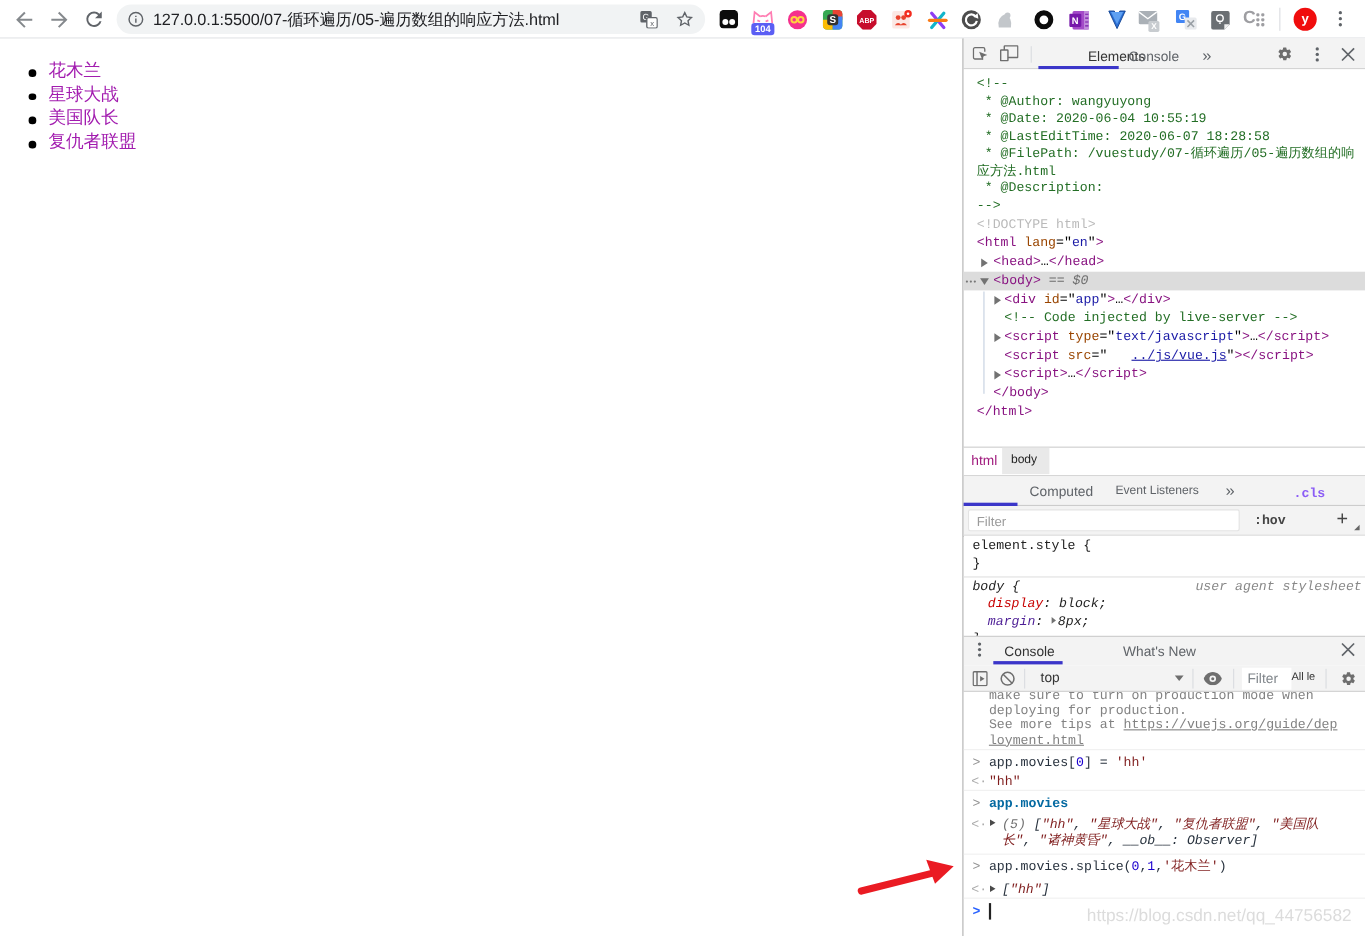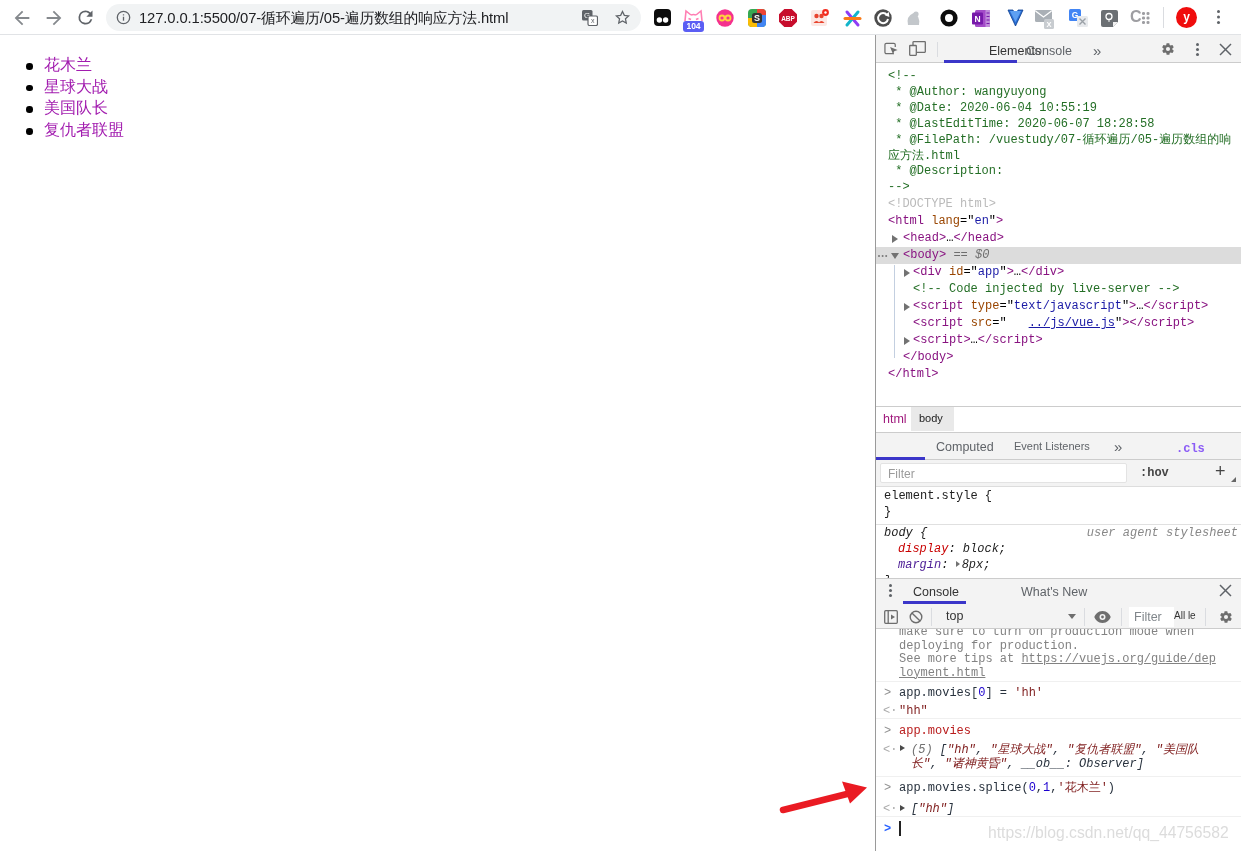--- a/index.html
+++ b/index.html
@@ -300,21 +300,21 @@
   <div class="abs" style="left:112px;top:195px;font-family:'Liberation Sans';font-size:15.7px;color:#dcdcdc;letter-spacing:0px;">https://blog.csdn.net/qq_44756582</div>
 
   <div class="cline" style="left:23px;top:-3px;color:#828282;line-height:13.5px;">make sure to turn on production mode when<br>deploying for production.<br>See more tips at <span style="text-decoration:underline;">https://vuejs.org/guide/dep<br>loyment.html</span></div>
   <div class="abs" style="left:0;top:52px;width:365px;height:1px;background:#f0f0f0;"></div>
   <div class="cline" style="left:8px;top:56.5px;color:#909090;">&gt;</div>
   <div class="cline" style="left:23px;top:56.5px;color:#28323e;">app.movies[<span class="num">0</span>] = <span class="str">'hh'</span></div>
   <div class="cline" style="left:7px;top:75px;color:#aaa;">&lt;·</div>
   <div class="cline" style="left:23px;top:75px;"><span class="str">"hh"</span></div>
   <div class="abs" style="left:0;top:88.5px;width:365px;height:1px;background:#f0f0f0;"></div>
   <div class="cline" style="left:8px;top:95px;color:#909090;">&gt;</div>
-  <div class="cline" style="left:23px;top:95px;color:#b91c1c;">app.movies</div>
+  <div class="cline" style="left:23px;top:95px;color:#0369a1;font-weight:bold;">app.movies</div>
   <div class="cline" style="left:7px;top:114px;color:#aaa;">&lt;·</div>
   <span class="trir" style="position:absolute;left:24px;top:116px;border-left-color:#4a4a4a;border-left-width:5px;border-top-width:3.5px;border-bottom-width:3.5px;"></span>
   <div class="cline it" style="left:35px;top:113.5px;color:#28323e;line-height:14px;"><span style="color:#717171;">(5)</span> [<span class="str">"hh"</span>, <span class="str">"星球大战"</span>, <span class="str">"复仇者联盟"</span>, <span class="str">"美国队</span><br><span class="str">长"</span>, <span class="str">"诸神黄昏"</span>, __ob__: Observer]</div>
   <div class="abs" style="left:0;top:146.5px;width:365px;height:1px;background:#f0f0f0;"></div>
   <div class="cline" style="left:8px;top:152px;color:#909090;">&gt;</div>
   <div class="cline" style="left:23px;top:152px;color:#28323e;">app.movies.splice(<span class="num">0</span>,<span class="num">1</span>,<span class="str">'花木兰'</span>)</div>
   <div class="cline" style="left:7px;top:172.5px;color:#aaa;">&lt;·</div>
   <span class="trir" style="position:absolute;left:24px;top:175.5px;border-left-color:#4a4a4a;border-left-width:5px;border-top-width:3.5px;border-bottom-width:3.5px;"></span>
   <div class="cline it" style="left:35px;top:172.5px;color:#28323e;">[<span class="str">"hh"</span>]</div>
   <div class="abs" style="left:0;top:187px;width:365px;height:1px;background:#f0f0f0;"></div>

